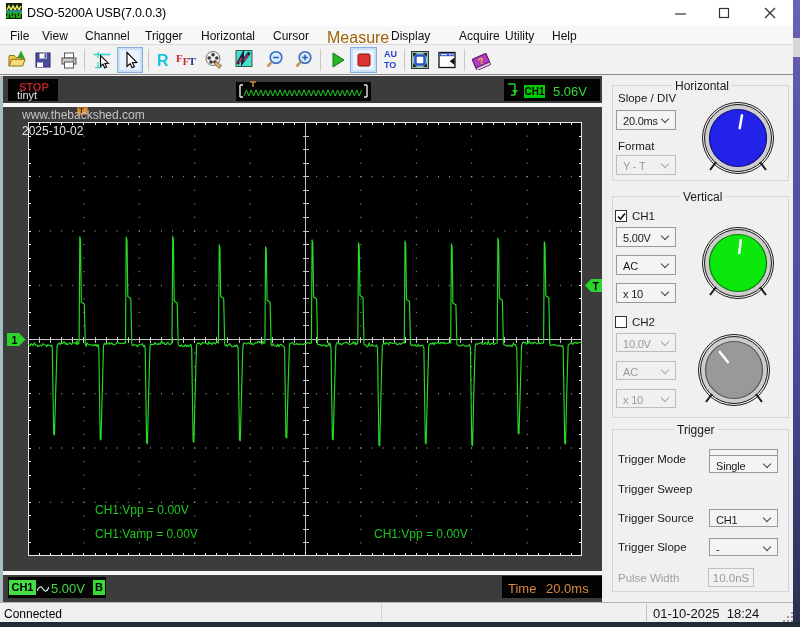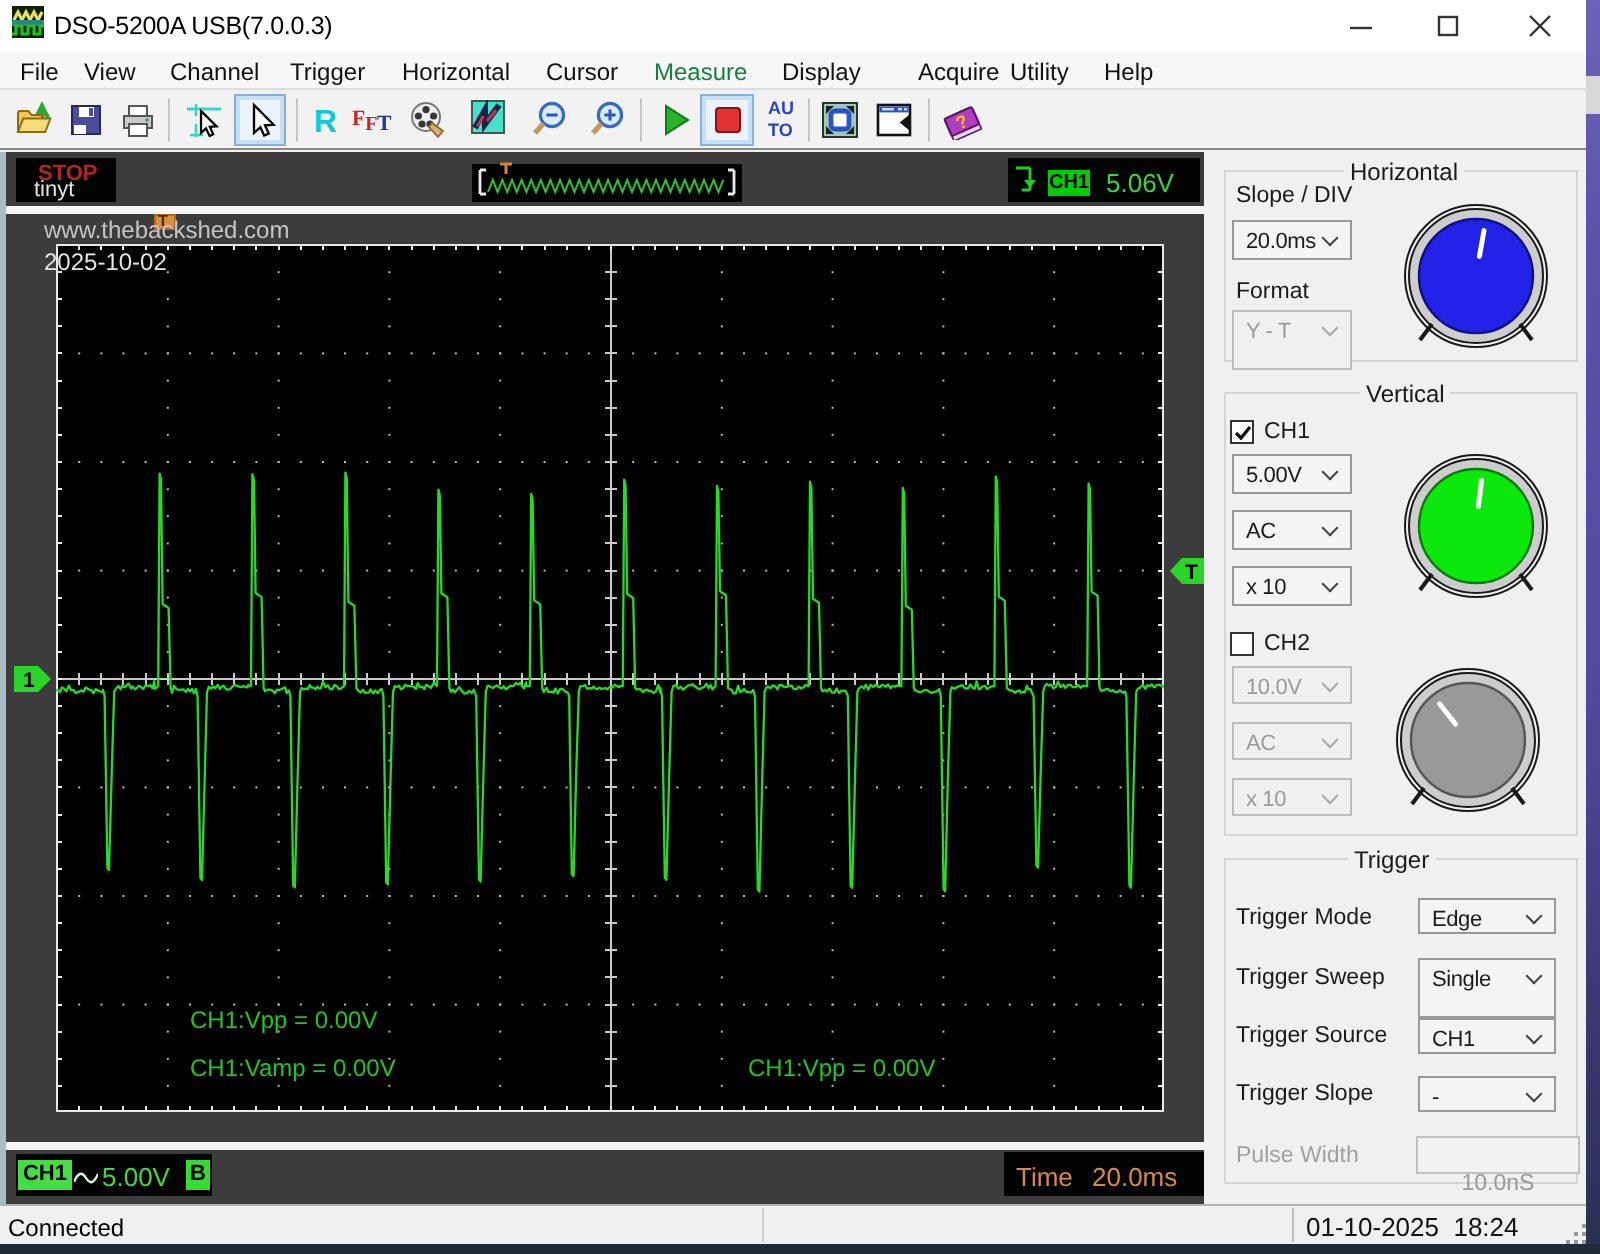--- a/index.html
+++ b/index.html
@@ -34,21 +34,21 @@
   <line x1="105" y1="2" x2="95" y2="12" stroke="#333" stroke-width="1.2"></line>
 </svg>
 
 <div class="abs" style="left:0;top:26px;width:793px;height:19px;background:#f7f7f7;border-bottom:1px solid #dcdcdc;"></div>
 <div class="abs" style="top:29px;left:10px;font-size:12px;color:#111">File</div>
 <div class="abs" style="top:29px;left:42px;font-size:12px;color:#111">View</div>
 <div class="abs" style="top:29px;left:85px;font-size:12px;color:#111">Channel</div>
 <div class="abs" style="top:29px;left:145px;font-size:12px;color:#111">Trigger</div>
 <div class="abs" style="top:29px;left:201px;font-size:12px;color:#111">Horizontal</div>
 <div class="abs" style="top:29px;left:273px;font-size:12px;color:#111">Cursor</div>
-<div class="abs" style="top:29px;left:327px;font-size:12px;color:#15803d">Measure</div>
+<div class="abs" style="top:29px;left:327px;font-size:16px;color:#a16207">Measure</div>
 <div class="abs" style="top:29px;left:391px;font-size:12px;color:#111">Display</div>
 <div class="abs" style="top:29px;left:459px;font-size:12px;color:#111">Acquire</div>
 <div class="abs" style="top:29px;left:505px;font-size:12px;color:#111">Utility</div>
 <div class="abs" style="top:29px;left:552px;font-size:12px;color:#111">Help</div>
 
 <div class="abs" style="left:0;top:46px;width:793px;height:29px;background:#f2f2f2;border-bottom:1px solid #888;"></div>
 <svg class="ticon" style="left:7px" width="20" height="20" viewBox="0 0 20 20">
     <path d="M11,9 L14,3 L17,9 M14,4 V12" fill="none" stroke="#2daa2d" stroke-width="2.2"></path>
 <path d="M2,16 L2,6.5 Q2,5.5 3,5.5 h4.2 l1.6,2 H14 v2.5" fill="#f0c84a" stroke="#8a6d1a" stroke-width="1"></path>
 <path d="M2,16 L4.6,9.3 H18.2 L15.6,16 Z" fill="#f7dc7a" stroke="#8a6d1a" stroke-width="1"></path>
@@ -984,21 +984,21 @@
 <div class="abs" style="left:508px;top:581px;font-size:13px;color:#d98a3e;">Time</div>
 <div class="abs" style="left:546px;top:581px;font-size:13px;color:#d98a3e;">20.0ms</div>
 
 <div class="abs" style="left:602px;top:76px;width:191px;height:526px;background:#f0f0f0;"></div>
 
 <div class="gbox" style="left:612px;top:85px;width:177px;height:96px;"></div>
 <div class="glabel" style="left:672px;top:79px;">Horizontal</div>
 <div class="lbl" style="left:618px;top:92px;">Slope / DIV</div>
 <div class="combo" style="left:616px;top:110px;width:60px;height:20px;">20.0ms</div>
 <div class="lbl" style="left:618px;top:140px;">Format</div>
-<div class="combo dis" style="left:616px;top:155px;width:60px;height:30px;">Y - T</div>
+<div class="combo dis" style="left:616px;top:155px;width:60px;height:20px;">Y - T</div>
 
 <div class="gbox" style="left:612px;top:196px;width:177px;height:222px;"></div>
 <div class="glabel" style="left:680px;top:190px;">Vertical</div>
 <div class="abs" style="left:615px;top:210px;width:12px;height:12px;background:#fff;border:1px solid #333;"></div>
 <svg class="abs" style="left:616px;top:211px" width="11" height="11" viewBox="0 0 11 11">
   <polyline points="2,5.5 4.5,8 9,2.5" fill="none" stroke="#111" stroke-width="1.6"></polyline>
 </svg>
 <div class="lbl" style="left:632px;top:210px;">CH1</div>
 <div class="combo" style="left:616px;top:227px;width:60px;height:20px;">5.00V</div>
 <div class="combo" style="left:616px;top:255px;width:60px;height:20px;">AC</div>
@@ -1032,27 +1032,27 @@
 <line x1="712" y1="394" x2="706" y2="402" stroke="#1a1a1a" stroke-width="2"></line>
 <line x1="756" y1="394" x2="762" y2="402" stroke="#1a1a1a" stroke-width="2"></line>
 <line x1="727.8" y1="362.1" x2="719.8" y2="351.9" stroke="#ffffff" stroke-width="2.5" stroke-linecap="round"></line>
   </svg>
 
 <div class="gbox" style="left:612px;top:429px;width:177px;height:163px;"></div>
 <div class="glabel" style="left:674px;top:423px;">Trigger</div>
 <div class="lbl" style="left:618px;top:453px;">Trigger Mode</div>
 <div class="combo" style="left:709px;top:449px;width:69px;height:18px;">Edge</div>
 <div class="lbl" style="left:618px;top:483px;">Trigger Sweep</div>
-<div class="combo" style="left:709px;top:479px;width:69px;height:30px;">Single</div>
+<div class="combo" style="left:709px;top:455px;width:69px;height:18px;">Single</div>
 <div class="lbl" style="left:618px;top:512px;">Trigger Source</div>
 <div class="combo" style="left:709px;top:509px;width:69px;height:18px;">CH1</div>
 <div class="lbl" style="left:618px;top:541px;">Trigger Slope</div>
 <div class="combo" style="left:709px;top:538px;width:69px;height:18px;">-</div>
 <div class="lbl" style="left:618px;top:572px;color:#a0a0a0;">Pulse Width</div>
-<div class="abs" style="left:708px;top:568px;width:82px;height:19px;background:#f2f2f2;border:1px solid #c0c0c0;font-size:11.5px;color:#9a9a9a;text-align:center;padding-top:17px;">10.0nS</div>
+<div class="abs" style="left:708px;top:568px;width:46px;height:19px;background:#f2f2f2;border:1px solid #c0c0c0;font-size:11.5px;color:#9a9a9a;text-align:center;padding-top:3px;">10.0nS</div>
 
 <div class="abs" style="left:0;top:602px;width:800px;height:20px;background:#f0f0f0;border-top:1px solid #b4b4b4;"></div>
 <div class="abs" style="left:4px;top:607px;font-size:12px;color:#000000;">Connected</div>
 <div class="abs" style="left:381px;top:604px;width:1px;height:17px;background:#d0d0d0;"></div>
 <div class="abs" style="left:646px;top:604px;width:1px;height:17px;background:#c0c0c0;"></div>
 <div class="abs" style="left:653px;top:606px;font-size:13px;color:#111;">01-10-2025&nbsp; 18:24</div>
 <svg class="abs" style="left:782px;top:611px" width="12" height="12" viewBox="0 0 12 12">
   <g fill="#9a9a9a">
       <rect x="9" y="1" width="2" height="2"></rect>
       <rect x="9" y="5" width="2" height="2"></rect>

